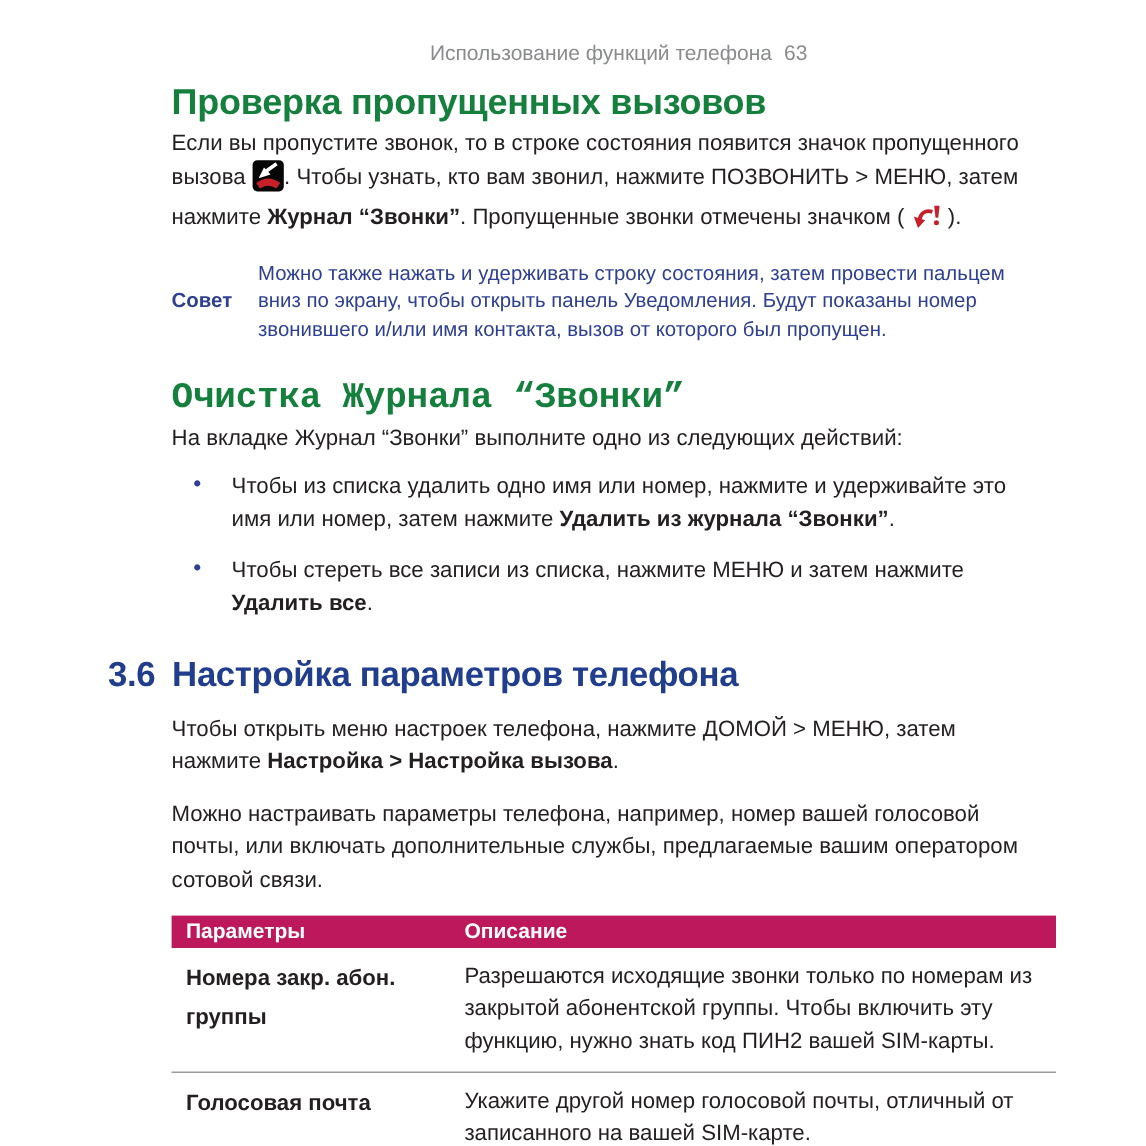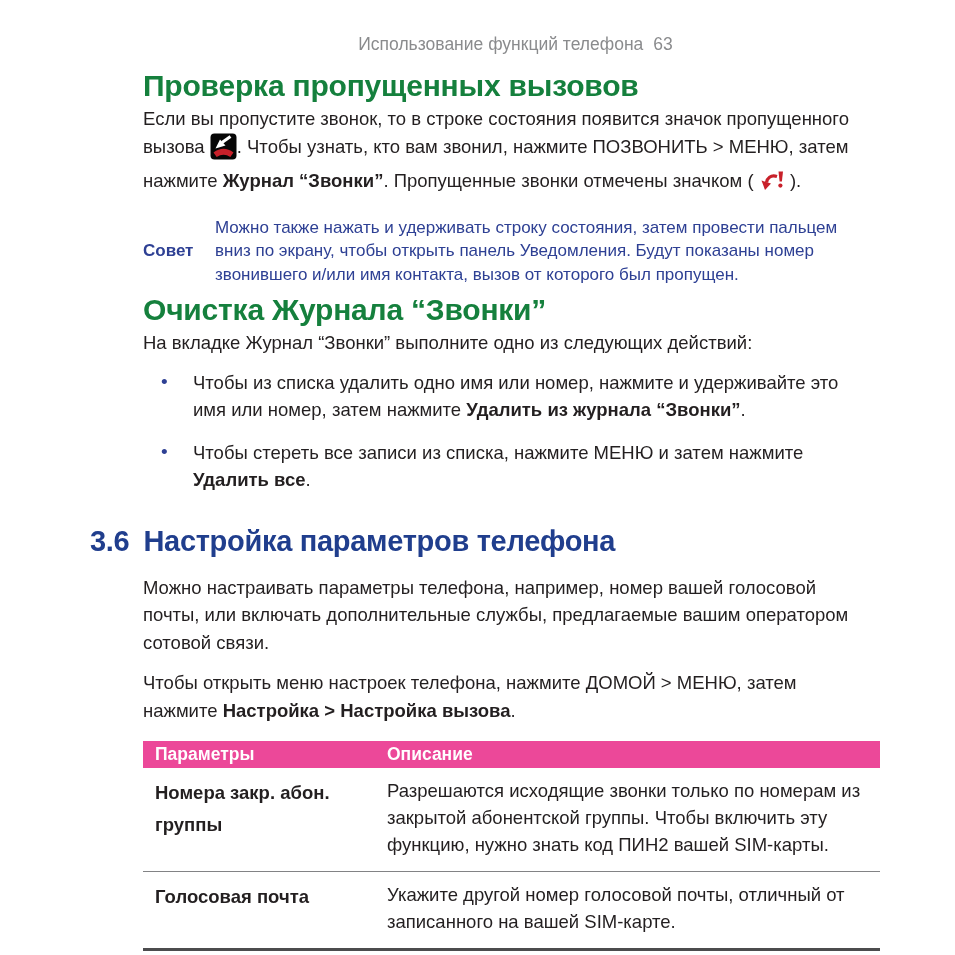--- a/index.html
+++ b/index.html
@@ -16,21 +16,21 @@
     text-align:center;color:#8a8b8d;font-size:17.5px;line-height:20px;
     margin:0 -8px 18px 0;white-space:nowrap;
   }
   .page-header .pagenum{margin-left:10px;}
 
   
   h2{
     font-size:30px;line-height:28px;font-weight:bold;color:#15803d;
     margin:0 0 5px 0;letter-spacing:-0.2px;
   }
-  .h2-clear{margin-top:10px;}
+  .h2-clear{margin-top:32px;font-family:Liberation Mono, monospace;}
 
   
   .body-p{
     font-size:18.5px;line-height:27.5px;margin:0;max-width:712px;
   }
   .body-p b{font-weight:bold;}
 
   
   .inline-icon{display:inline-block;vertical-align:-7px;}
   .inline-icon.small{vertical-align:-5px;}
@@ -63,21 +63,21 @@
 
   .mt16{margin-top:16px;}
   .mt12{margin-top:13px;}
 
   
   table.params{
     width:737px;border-collapse:collapse;margin-top:17px;
     border-bottom:3px solid #4c4c4e;table-layout:fixed;
   }
   table.params th{
-    background:#ec4899;color:#ffffff;font-weight:bold;text-align:left;
+    background:#be185d;color:#ffffff;font-weight:bold;text-align:left;
     font-size:17.5px;line-height:20px;padding:3px 12px 4px 12px;
   }
   table.params td{
     vertical-align:top;font-size:18.5px;line-height:27px;
     padding:9px 12px 13px 12px;
   }
   table.params .col1{width:208px;}
   table.params td.param{font-weight:bold;line-height:32px;}
   table.params tbody tr + tr td{border-top:1px solid #828385;}
 </style>
@@ -120,25 +120,25 @@
     <li>
       <span class="marker">•</span><span>Чтобы стереть все записи из списка, нажмите МЕНЮ и затем нажмите </span><b>Удалить все</b><span>.</span>
     </li>
   </ul>
 
   <div class="h1-row">
     <span class="h1-num">3.6</span>
     <span>Настройка параметров телефона</span>
   </div>
 
-  <p class="body-p mt16">Можно настраивать параметры телефона, например, номер вашей голосовой почты, или включать дополнительные службы, предлагаемые вашим оператором сотовой связи.</p>
-
   <p class="body-p mt12">
     <span>Чтобы открыть меню настроек телефона, нажмите ДОМОЙ &gt; МЕНЮ, затем нажмите </span><b>Настройка &gt; Настройка вызова</b><span>.</span>
   </p>
+
+  <p class="body-p mt16">Можно настраивать параметры телефона, например, номер вашей голосовой почты, или включать дополнительные службы, предлагаемые вашим оператором сотовой связи.</p>
 
   <table class="params">
     <thead>
       <tr>
         <th class="col1">Параметры</th>
         <th>Описание</th>
       </tr>
     </thead>
     <tbody>
       <tr>

